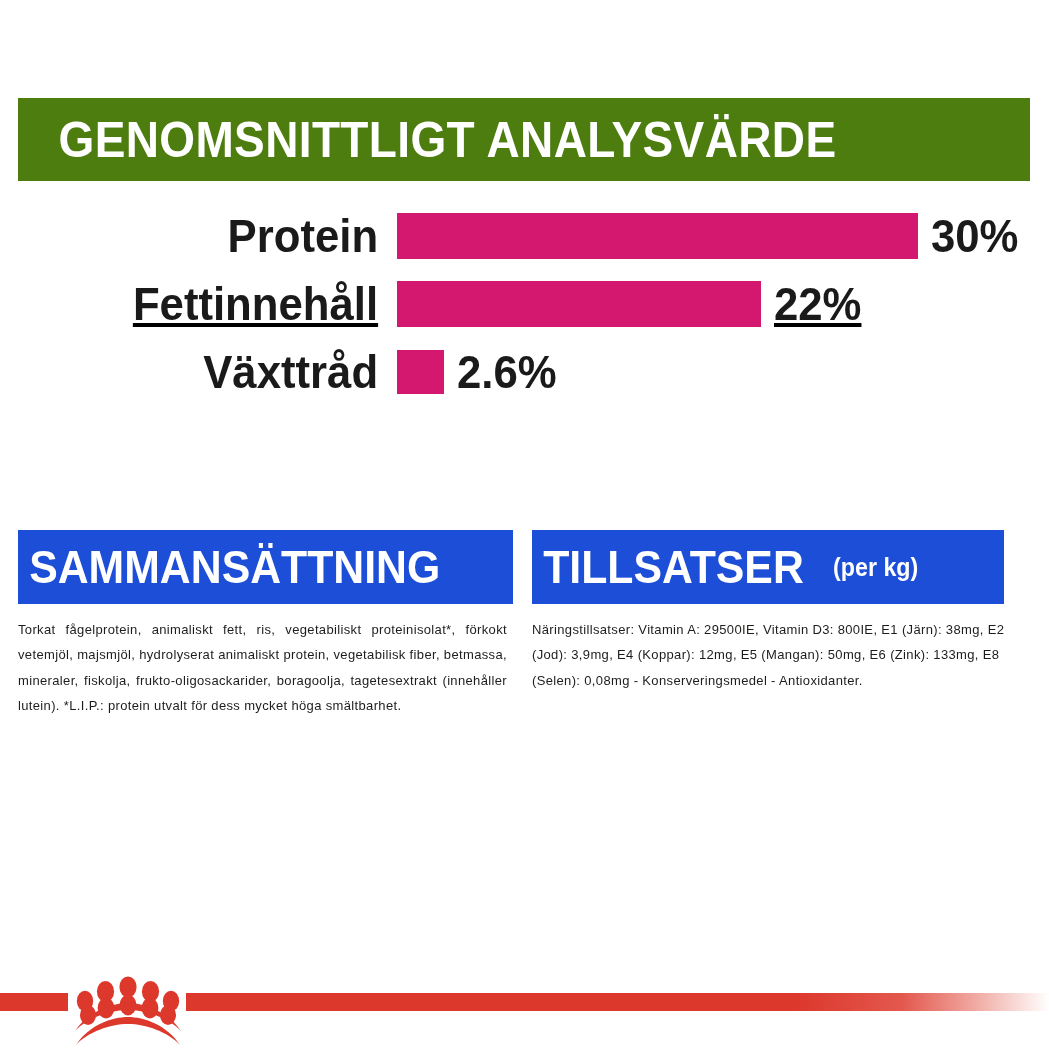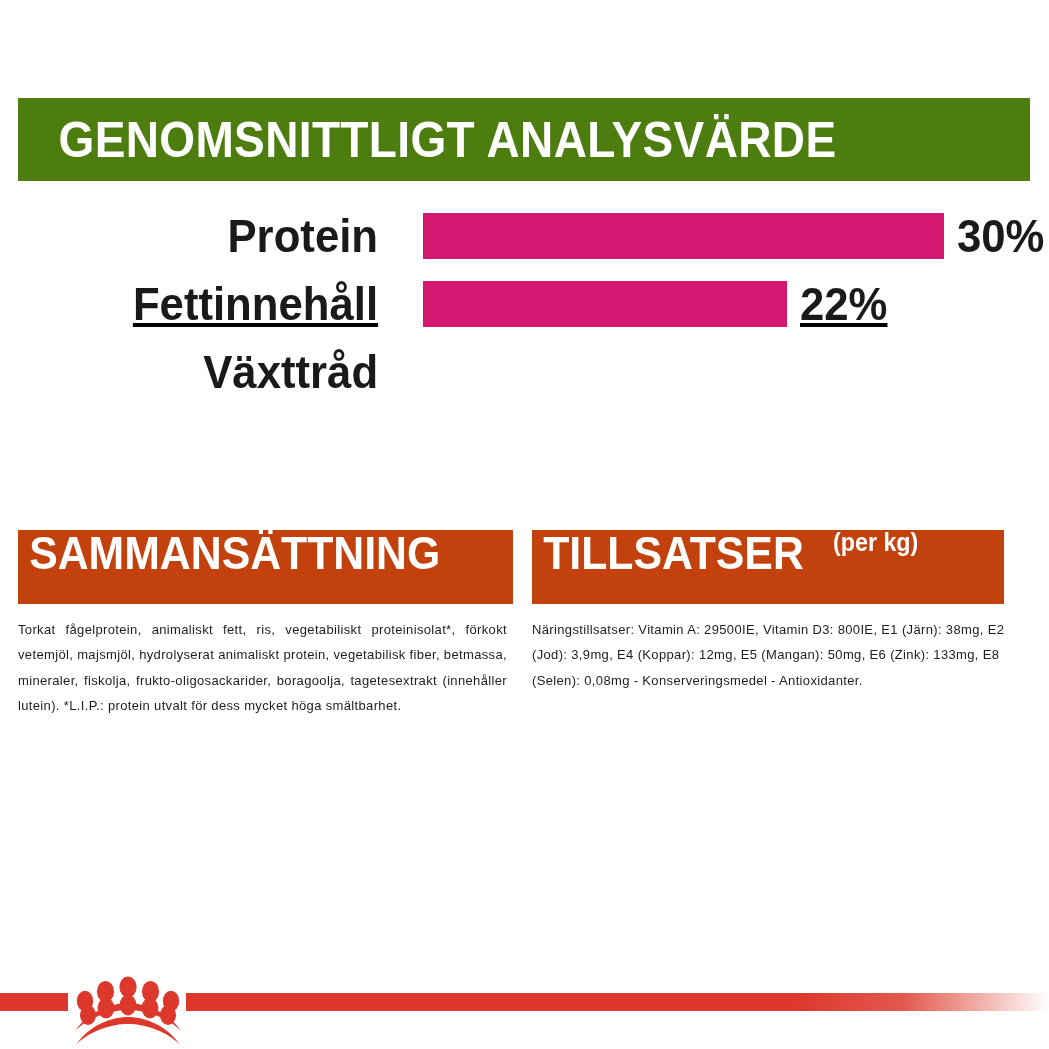--- a/index.html
+++ b/index.html
@@ -47,21 +47,20 @@
     width: 1049px;
     height: 205px;
   }
   .chart-row {
     position: absolute;
     left: 0;
     width: 1049px;
     height: 62px;
     display: flex;
     align-items: center;
-    gap: 26px;
   }
   .chart-row.r0 { top: 5px; }
   .chart-row.r1 { top: 73px; text-decoration: underline; }
   .chart-row.r2 { top: 141px; }
 
   .chart-label {
     width: 378px;
     text-align: right;
     color: #1a1a1a;
     font-family: "Liberation Sans Narrow", "Liberation Sans", sans-serif;
@@ -95,23 +94,23 @@
     white-space: nowrap;
     transform: scaleX(0.95);
     transform-origin: left center;
   }
 
   
   .sect-header {
     position: absolute;
     top: 530px;
     height: 74px;
-    background: #c2410c;
-    display: flex;
-    align-items: flex-start;
+    background: #1d4ed8;
+    display: flex;
+    align-items: center;
   }
   .sect-header.left  { left: 18px;  width: 495px; }
   .sect-header.right { left: 532px; width: 472px; }
 
   .sect-title {
     color: #ffffff;
     font-family: "Liberation Sans Narrow", "Liberation Sans", sans-serif;
     font-weight: 700;
     font-size: 46px;
     line-height: 1;
@@ -204,20 +203,24 @@
   <div class="chart-row r1">
     <div class="chart-label">Fettinnehåll</div>
     <div class="chart-barwrap">
       <div class="chart-bar" style="width:364px"></div>
       <div class="chart-value">22%</div>
     </div>
   </div>
 
   <div class="chart-row r2">
     <div class="chart-label">Växttråd</div>
+    <div class="chart-barwrap">
+      <div class="chart-bar" style="width:47px"></div>
+      <div class="chart-value">2.6%</div>
+    </div>
   </div>
 
 </div>
 
 <div class="sect-header left">
   <div class="sect-title">SAMMANSÄTTNING</div>
 </div>
 
 <div class="sect-header right">
   <div class="sect-title">TILLSATSER</div>

